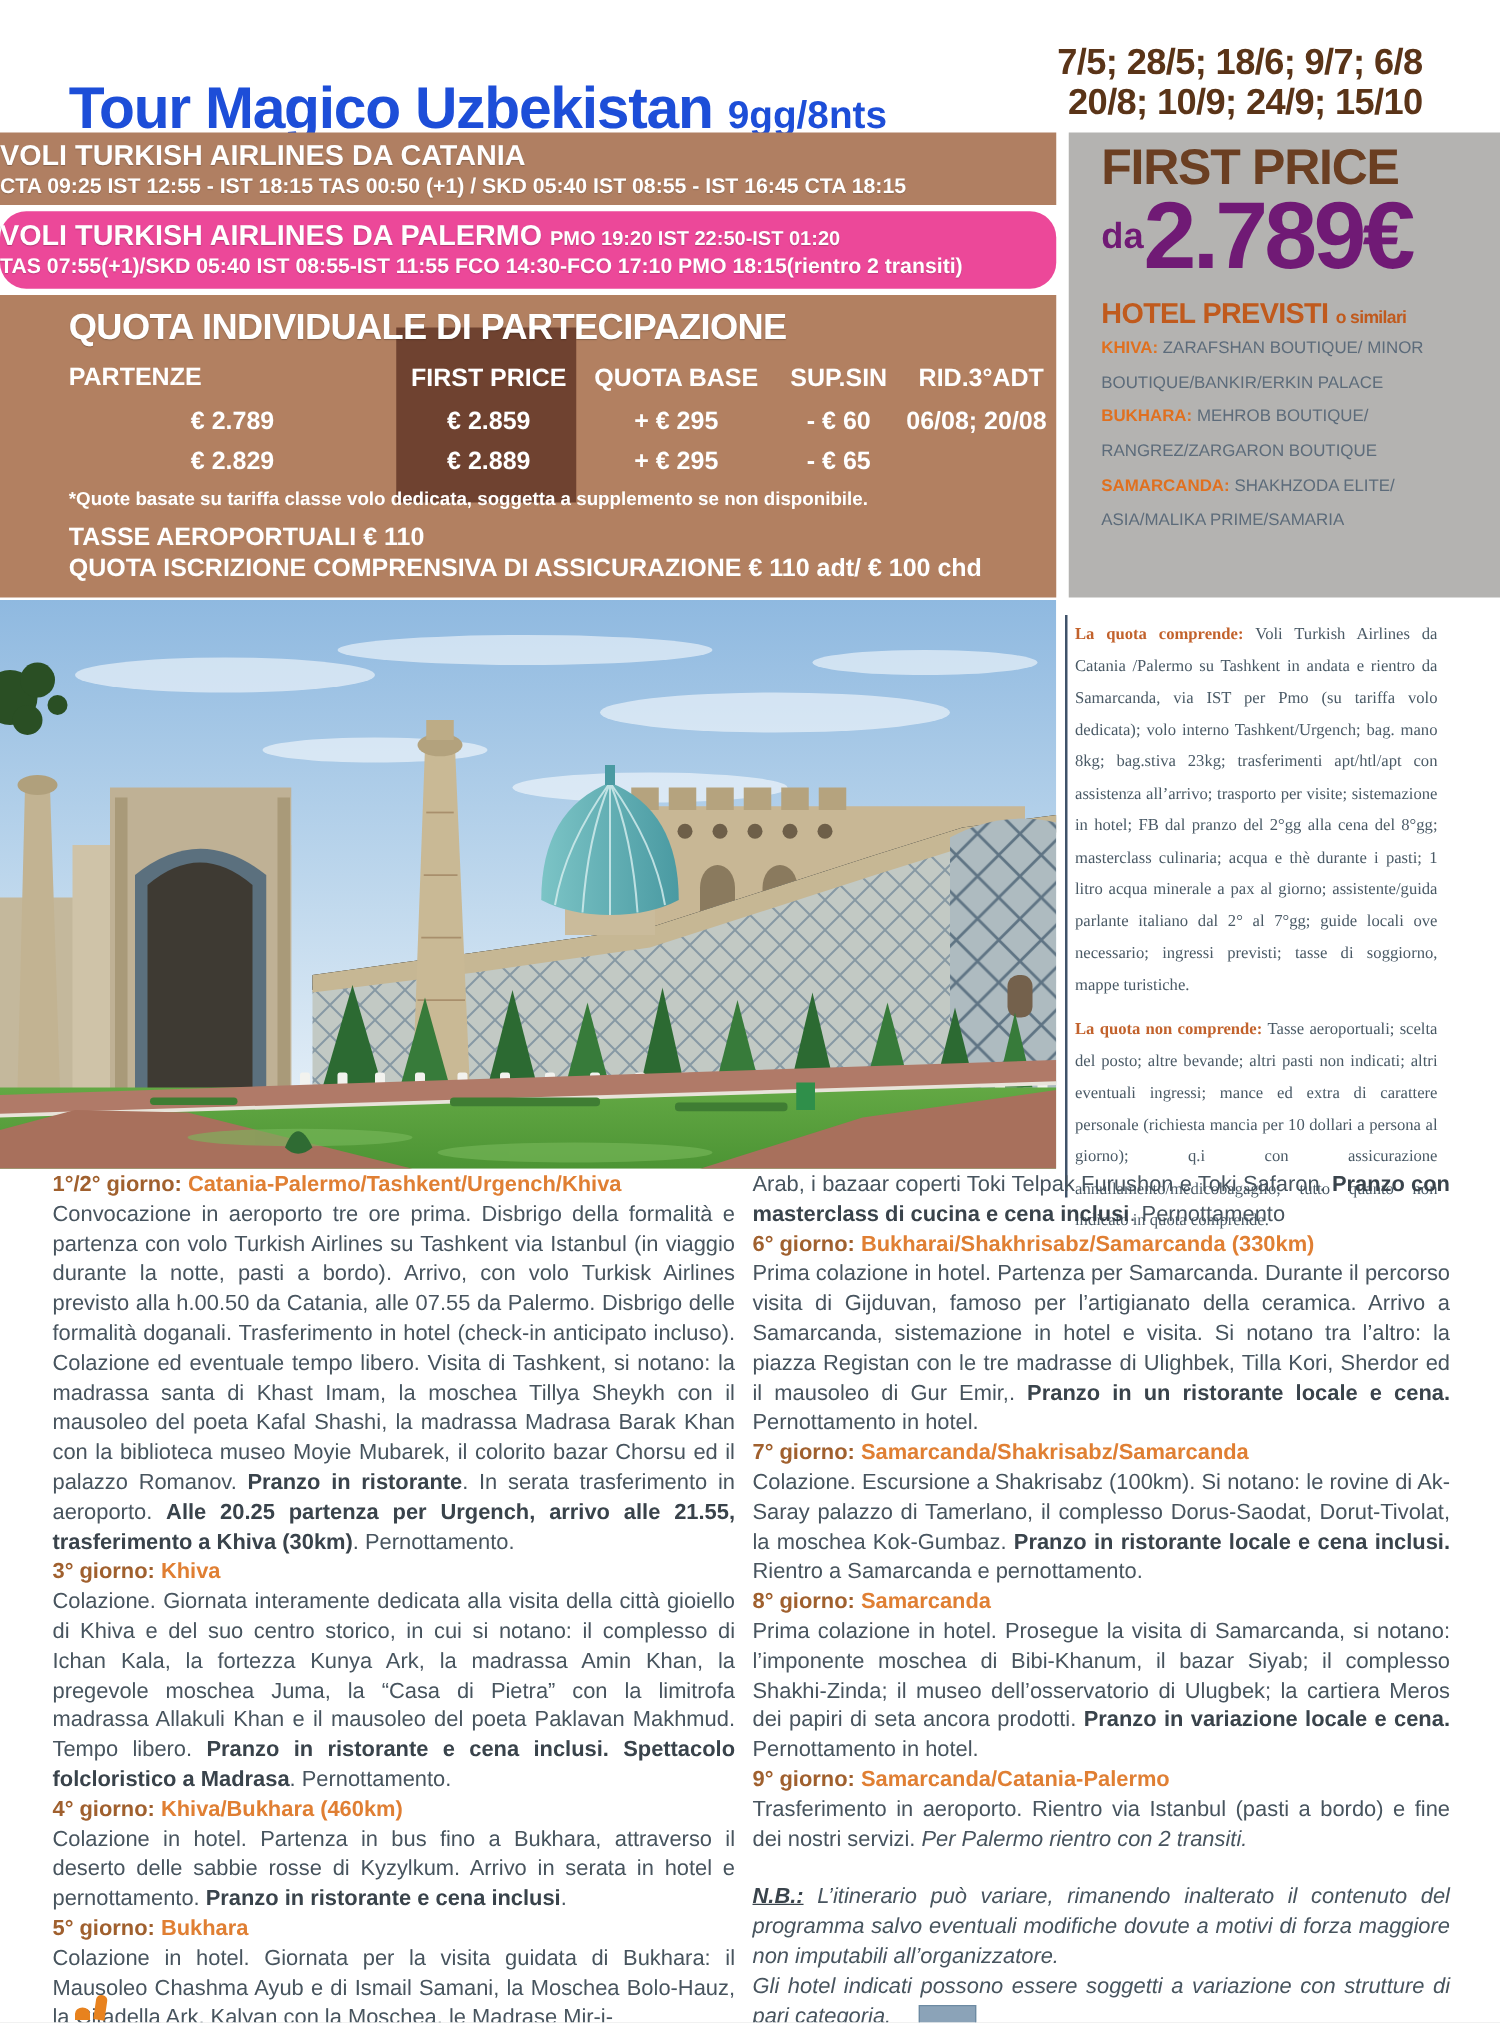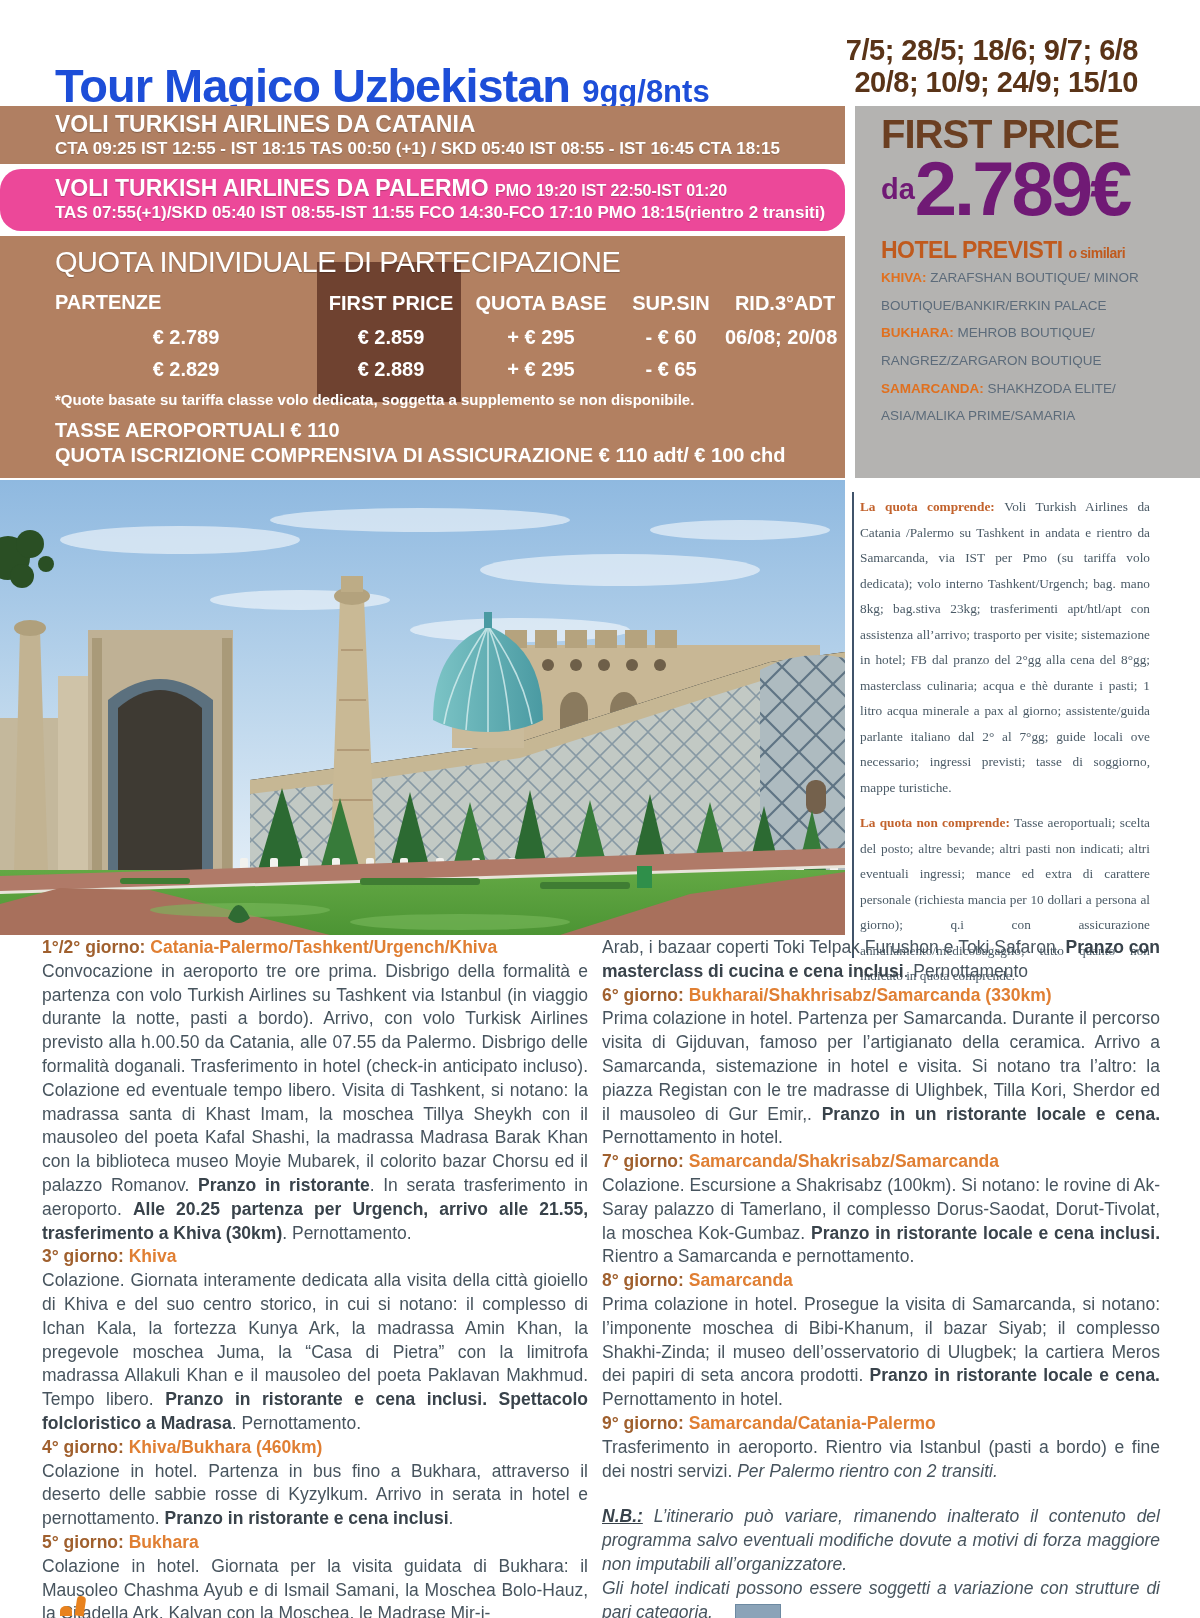--- a/index.html
+++ b/index.html
@@ -7,32 +7,32 @@
         font-family:"Liberation Sans","DejaVu Sans",sans-serif;}
 
   
   .title{position:absolute;left:55px;top:36px;color:#1d4ed8;font-weight:bold;
          font-size:47px;letter-spacing:-1px;white-space:nowrap;margin-top:22px;}
   .title .dur{font-size:31px;letter-spacing:0;}
   .dates{position:absolute;right:62px;top:34px;text-align:right;color:#5a3418;
          font-weight:bold;font-size:29px;line-height:1.12;letter-spacing:-.5px;}
 
   
-  .bar{position:absolute;left:0;width:845px;color:#fff;padding-left:55px;box-sizing:border-box;}
+  .bar{position:absolute;left:0;width:845px;color:#fff;box-sizing:border-box;}
   .bar1{top:106px;height:58px;background:#b07f62;padding-top:5px;}
   .bar2{top:169px;height:62px;background:#ec4899;padding-top:6px;border-radius:21px;}
   .bar-title{font-size:23px;font-weight:bold;text-shadow:0 1px 1px rgba(0,0,0,.25);}
   .bar-title .inline-detail{font-size:16px;}
   .bar-detail{font-size:17px;font-weight:bold;margin-top:1px;text-shadow:0 1px 1px rgba(0,0,0,.2);}
 
   
   .quota{position:absolute;left:0;top:236px;width:845px;height:242px;background:#b28061;
          color:#fff;box-sizing:border-box;padding:10px 0 0 55px;}
   .quota-darkcol{position:absolute;left:317px;top:26px;width:144px;height:140px;background:#6f4230;}
-  .quota-title{position:relative;font-size:29px;font-weight:normal;letter-spacing:-.5px;
+  .quota-title{position:relative;font-size:29px;font-weight:bold;letter-spacing:-.5px;
                text-shadow:0 1px 1px rgba(0,0,0,.25);}
   .qgrid{position:relative;display:grid;grid-template-columns:262px 148px 152px 108px 120px;
          margin-top:12px;align-items:center;}
   .qhead{font-size:20px;font-weight:bold;padding-bottom:10px;}
   .qcell{font-size:20px;font-weight:bold;text-align:center;padding-bottom:8px;}
   .qcell.left{text-align:left;line-height:1.3;}
   .qfoot{position:relative;font-size:15px;font-weight:bold;margin-top:2px;}
   .qtax{position:relative;font-size:20px;font-weight:bold;margin-top:10px;line-height:1.25;}
 
   
@@ -324,21 +324,21 @@
       <div class="ithead"><span class="r-day">5° giorno: </span><span class="r-loc">Bukhara</span></div>
       <div class="itpara"><span>Colazione in hotel. Giornata per la visita guidata di Bukhara: il Mausoleo Chashma Ayub e di Ismail Samani, la Moschea Bolo-Hauz, la Citadella Ark, Kalyan con la Moschea, le Madrase Mir-i-</span></div>
     </div>
     <div class="col-r">
       <div class="itpara"><span>Arab, i bazaar coperti Toki Telpak Furushon e Toki Safaron. </span><span class="r-b">Pranzo con masterclass di cucina  e cena inclusi</span><span>. Pernottamento</span></div>
       <div class="ithead"><span class="r-day">6° giorno: </span><span class="r-loc">Bukharai/Shakhrisabz/Samarcanda (330km)</span></div>
       <div class="itpara"><span>Prima colazione in hotel. Partenza per Samarcanda. Durante il percorso visita di Gijduvan, famoso per l’artigianato della ceramica. Arrivo a Samarcanda, sistemazione in hotel e visita. Si notano tra l’altro: la piazza Registan con le tre madrasse di Ulighbek, Tilla Kori, Sherdor ed il mausoleo di Gur Emir,. </span><span class="r-b">Pranzo in un ristorante locale e cena.</span><span> Pernottamento in hotel.</span></div>
       <div class="ithead"><span class="r-day">7° giorno: </span><span class="r-loc">Samarcanda/Shakrisabz/Samarcanda</span></div>
       <div class="itpara"><span>Colazione. Escursione a Shakrisabz (100km). Si notano: le rovine di Ak-Saray palazzo di Tamerlano, il complesso Dorus-Saodat, Dorut-Tivolat, la moschea Kok-Gumbaz. </span><span class="r-b">Pranzo in ristorante locale e cena inclusi.</span><span> Rientro a Samarcanda e pernottamento.</span></div>
       <div class="ithead"><span class="r-day">8° giorno: </span><span class="r-loc">Samarcanda</span></div>
-      <div class="itpara"><span>Prima colazione in hotel. Prosegue la visita di Samarcanda, si notano: l’imponente moschea di Bibi-Khanum, il bazar Siyab; il complesso Shakhi-Zinda; il museo dell’osservatorio di Ulugbek; la cartiera Meros dei papiri di seta ancora prodotti. </span><span class="r-b">Pranzo in ristorante locale e cena.</span><span> Pernottamento in hotel.</span></div>
+      <div class="itpara"><span>Prima colazione in hotel. Prosegue la visita di Samarcanda, si notano: l’imponente moschea di Bibi-Khanum, il bazar Siyab; il complesso Shakhi-Zinda; il museo dell’osservatorio di Ulugbek; la cartiera Meros dei papiri di seta ancora prodotti. </span><span class="r-b">Pranzo in variazione locale e cena.</span><span> Pernottamento in hotel.</span></div>
       <div class="ithead"><span class="r-day">9° giorno: </span><span class="r-loc">Samarcanda/Catania-Palermo</span></div>
       <div class="itpara"><span>Trasferimento in aeroporto. Rientro via Istanbul (pasti a bordo) e fine dei nostri servizi. </span><span class="r-i">Per Palermo rientro con 2 transiti.</span></div>
       <div class="gap"></div>
       <div class="itpara"><span class="r-bi">N.B.:</span><span class="r-i"> L’itinerario può variare, rimanendo inalterato il contenuto del programma salvo eventuali modifiche dovute a motivi di forza maggiore non imputabili all’organizzatore.</span></div>
       <div class="itpara"><span class="r-i">Gli hotel indicati possono essere soggetti a variazione con strutture di pari categoria.</span></div>
 
     </div>
   </div>
 
   <div class="logo-frag">

